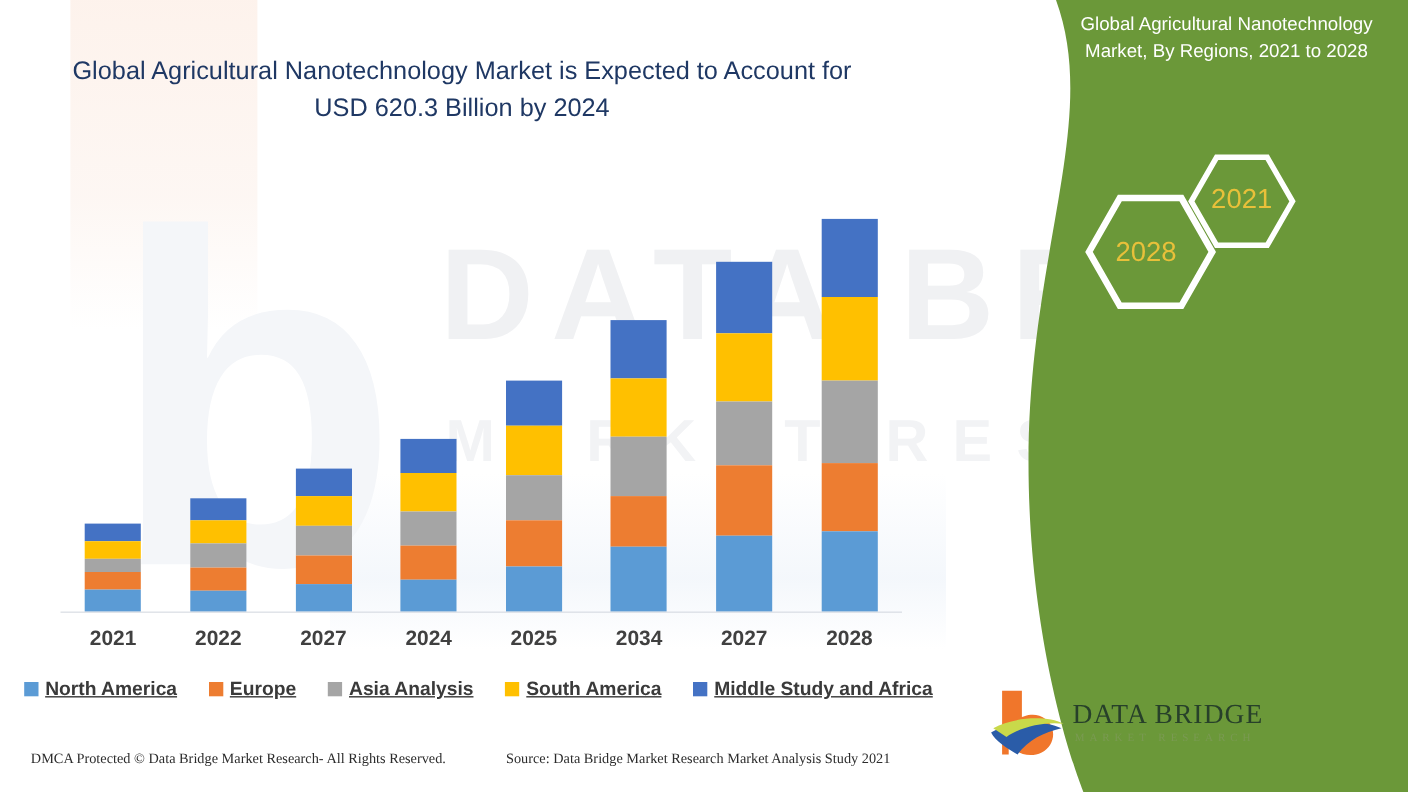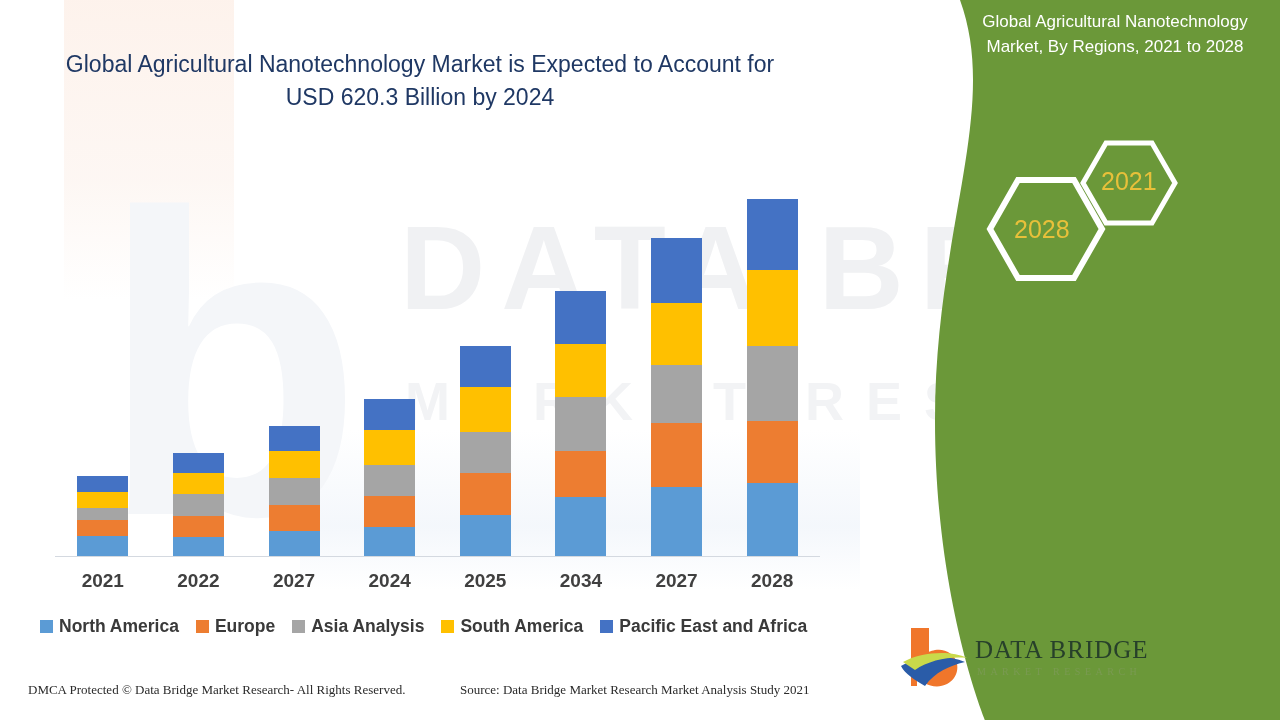--- a/index.html
+++ b/index.html
@@ -129,23 +129,24 @@
     color: #404040;
   }
 
   
   #legend {
     position: absolute;
     left: 40px;
     top: 616px;
     width: 790px;
     display: flex;
-    justify-content: flex-start;
+    justify-content: center;
     align-items: center;
-    gap: 17px;
+    gap: 29px;
+    text-decoration: underline;
   }
   .legend-item { display: flex; align-items: center; gap: 6px; }
   .legend-swatch { width: 13px; height: 13px; flex: none; }
   .legend-label { font-size: 17.5px; font-weight: 700; color: #3a3a3a; white-space: nowrap; }
 
   
   #footer {
     position: absolute;
     left: 0; top: 682px;
     width: 860px;
@@ -344,21 +345,21 @@
         <div class="legend-item">
           <span class="legend-swatch" style="background: rgb(165, 165, 165);"></span>
           <span class="legend-label">Asia Analysis</span>
         </div>
         <div class="legend-item">
           <span class="legend-swatch" style="background: rgb(255, 192, 0);"></span>
           <span class="legend-label">South America</span>
         </div>
         <div class="legend-item">
           <span class="legend-swatch" style="background: rgb(68, 114, 196);"></span>
-          <span class="legend-label">Pacific East and Africa</span>
+          <span class="legend-label">Middle Study and Africa</span>
         </div>
       </div>
 
     <div id="footer">
       <div id="dmca">DMCA Protected © Data Bridge Market Research- All Rights Reserved.</div>
       <div id="source">Source: Data Bridge Market Research Market Analysis Study 2021</div>
     </div>
   </div>
 
   <div id="green-panel">

